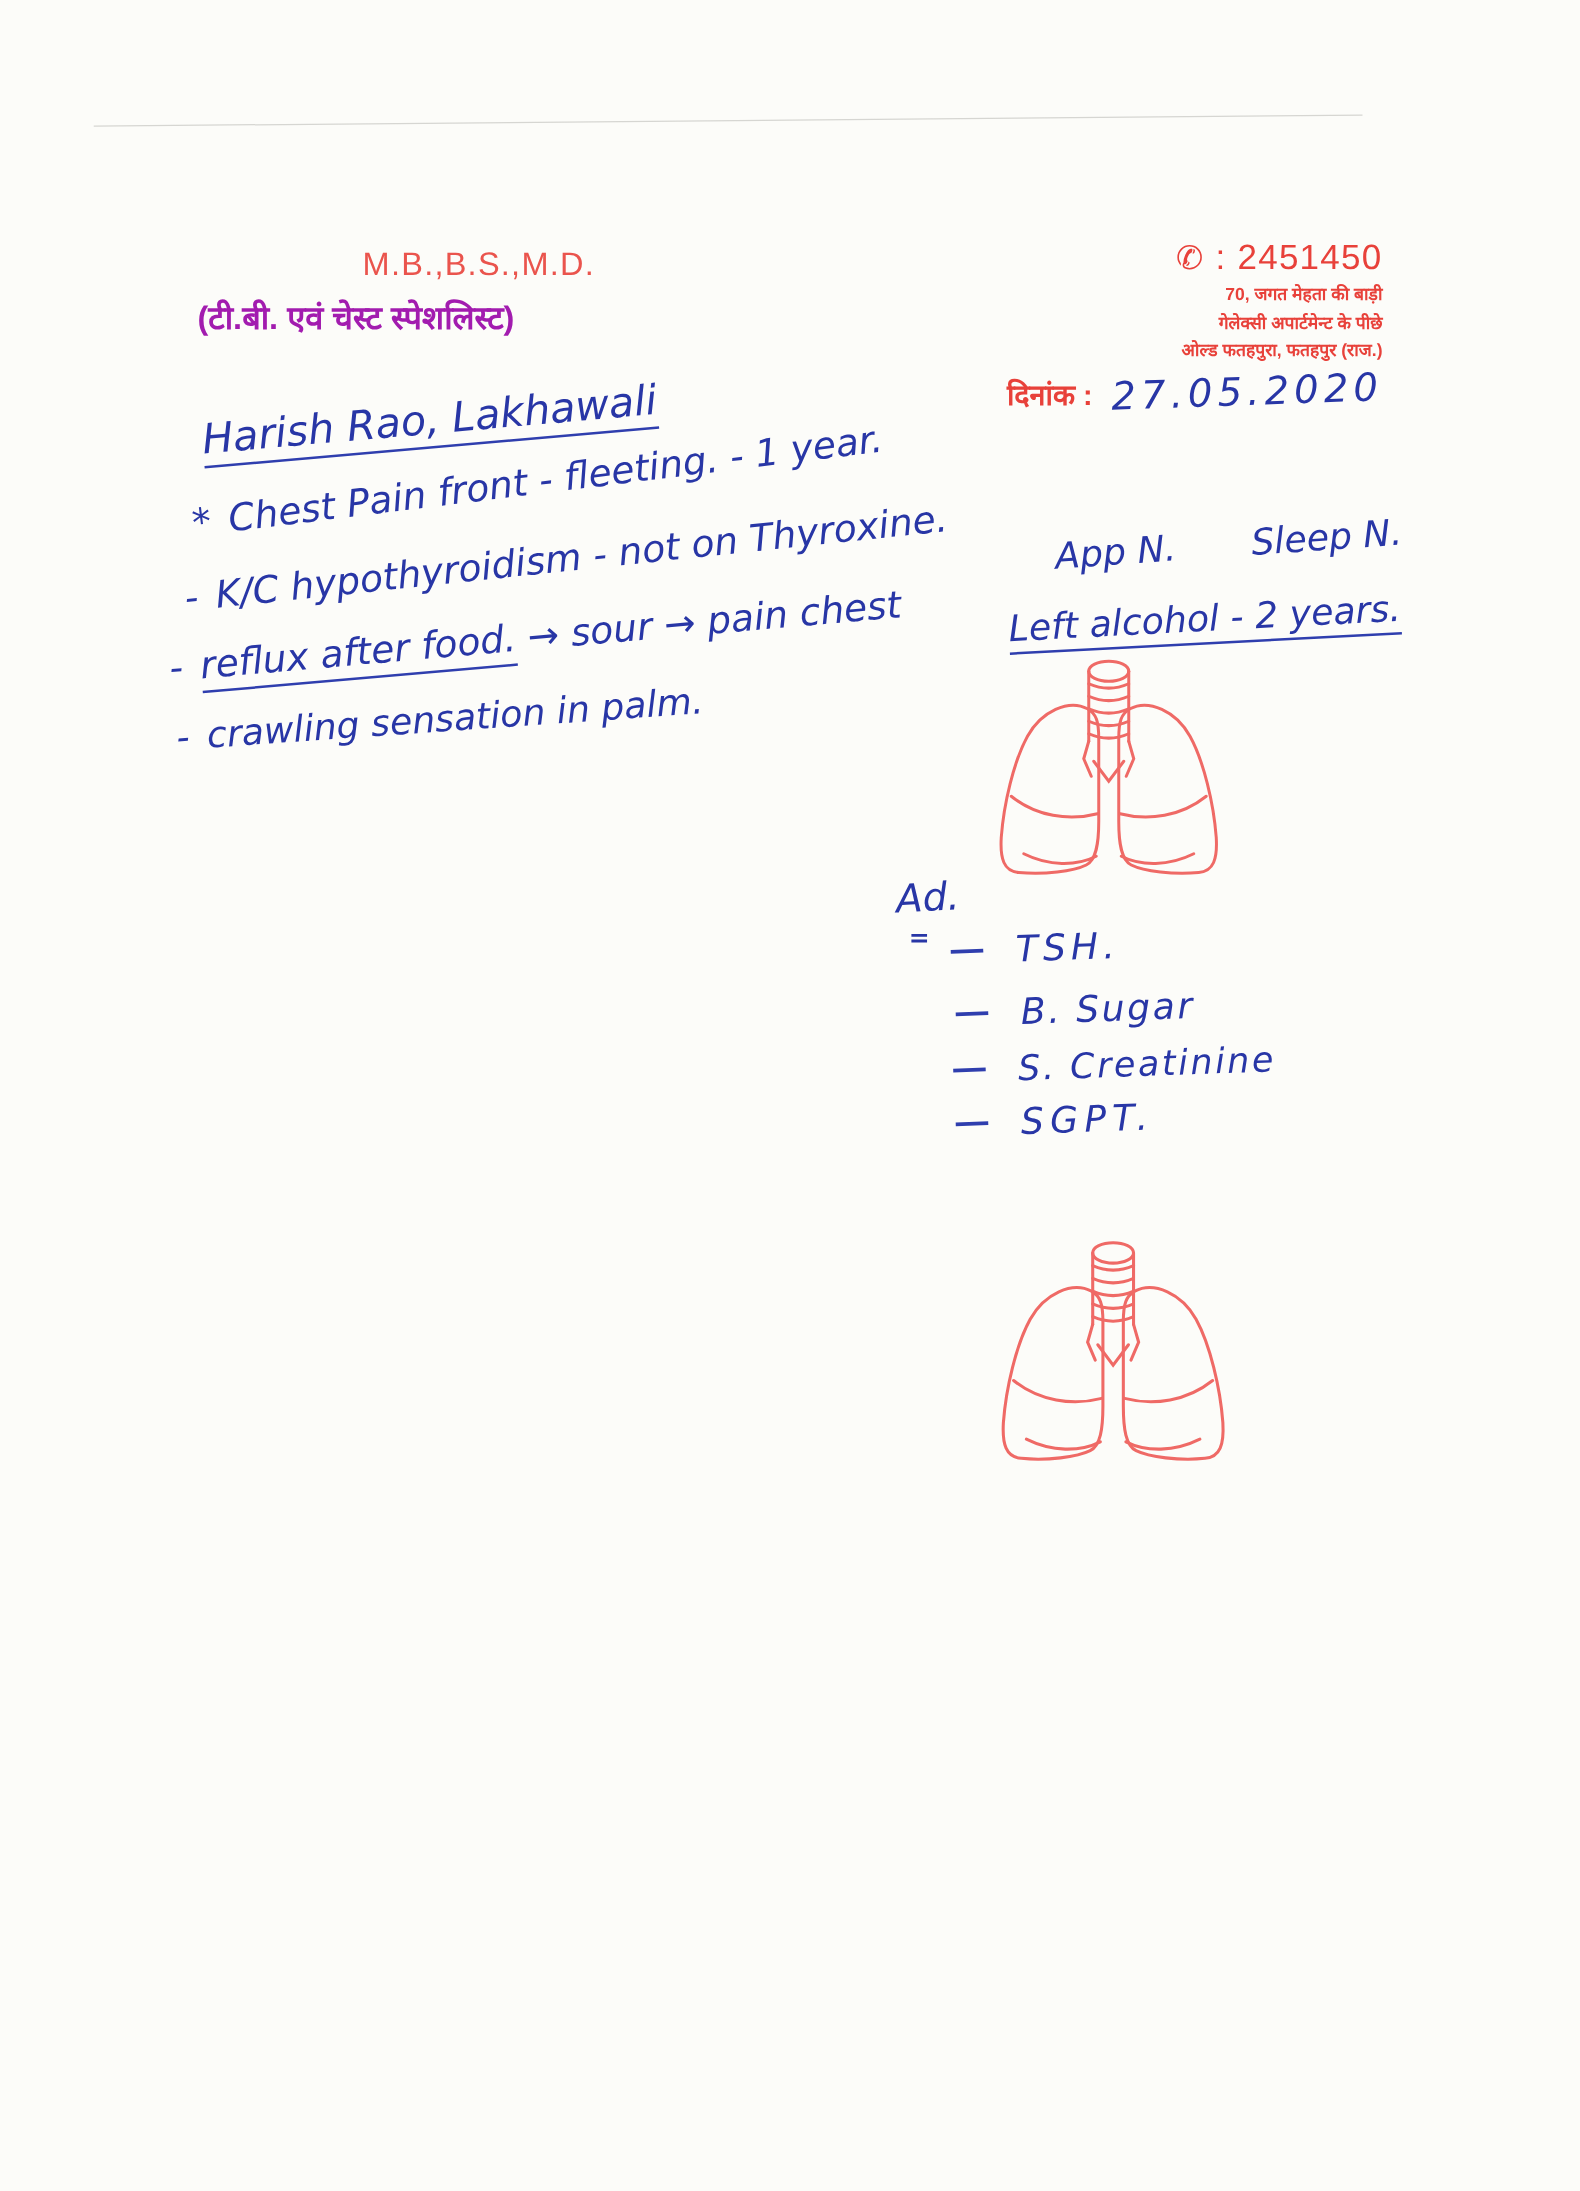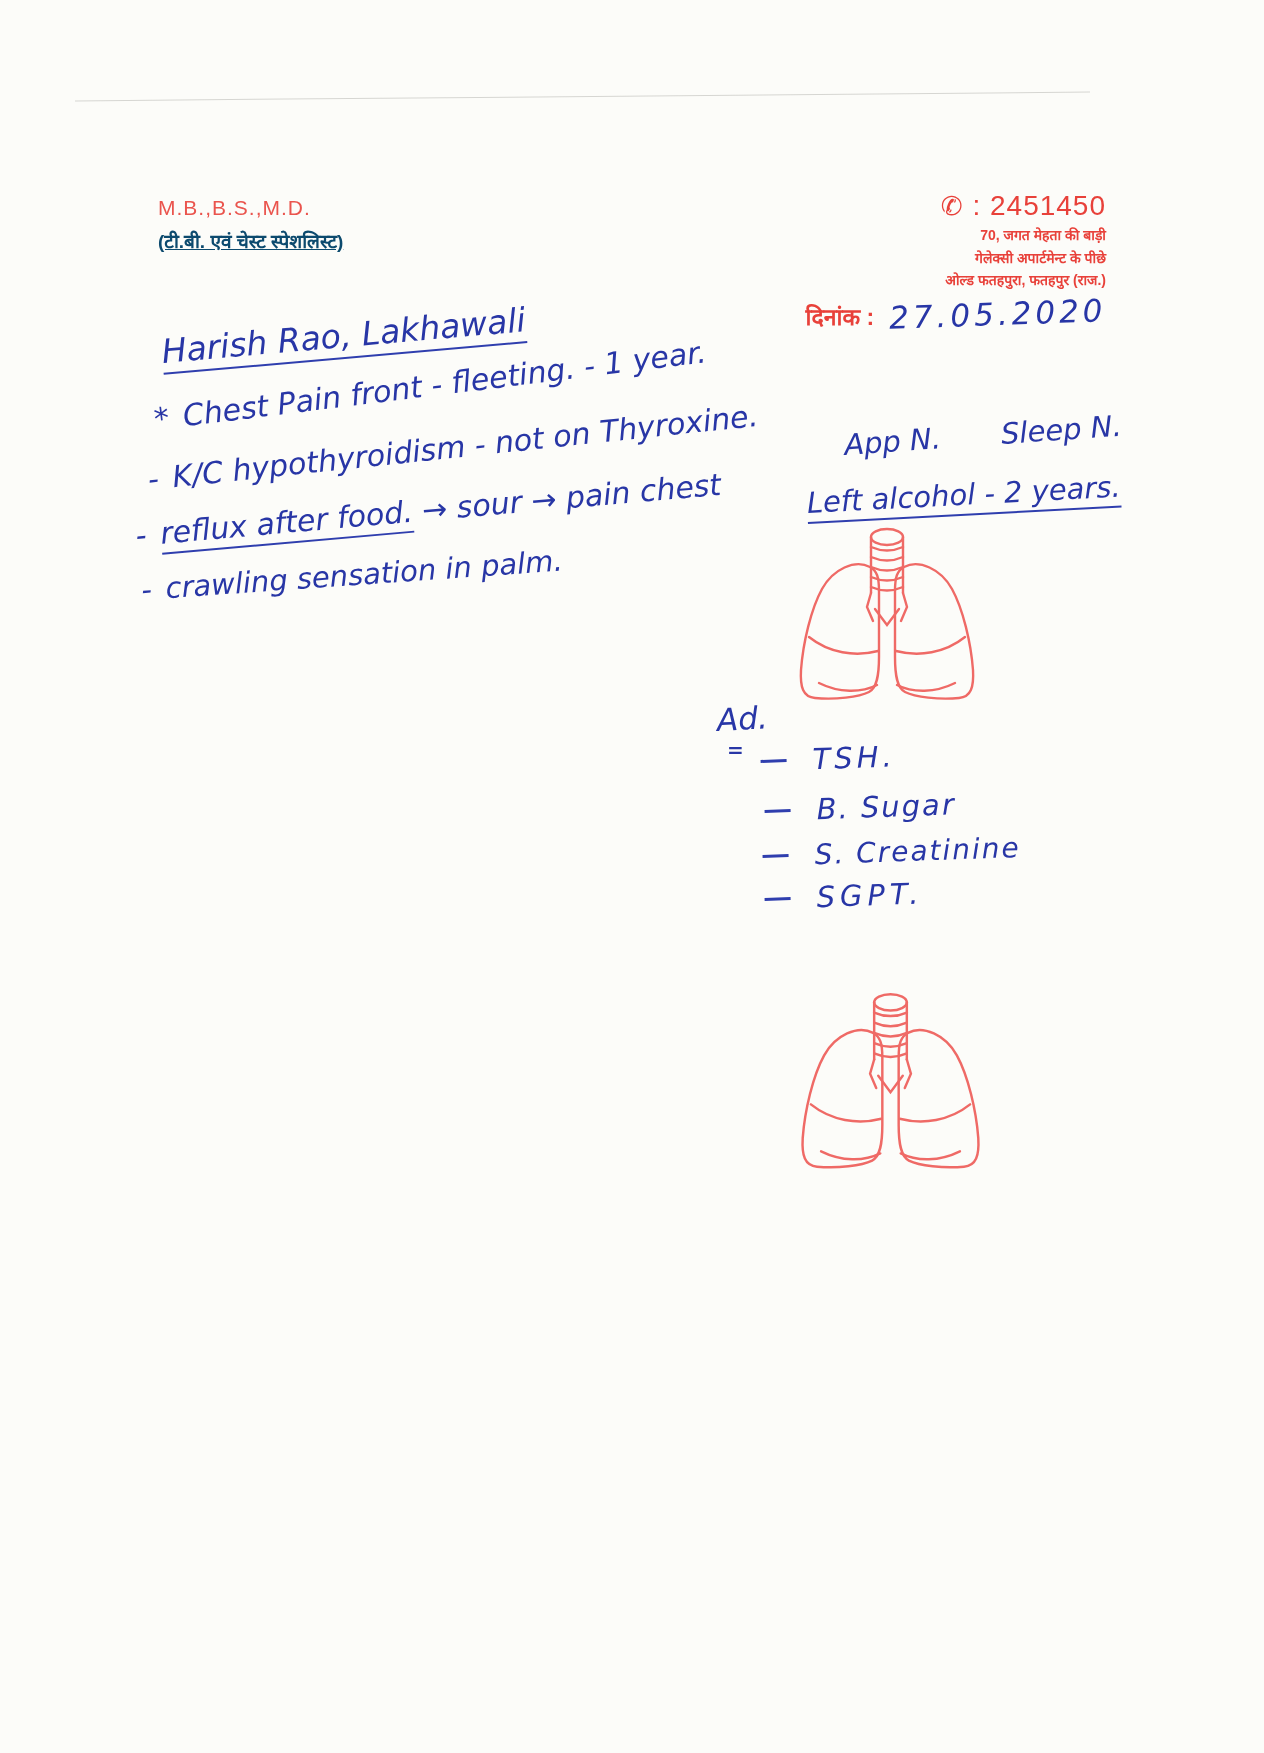--- a/index.html
+++ b/index.html
@@ -17,25 +17,25 @@
     position:absolute;left:75px;top:96px;width:1015px;height:0;
     border-top:1px solid #d6d6d2;
     transform:rotate(-0.5deg);
   }
   .clinic-left{position:absolute;left:158px;top:188px;width:330px;}
   .doctor-name{
     font-size:42px;font-weight:bold;color:#e8413a;
     letter-spacing:1px;white-space:nowrap;
   }
   .degrees{
-    text-align:left;font-size:21px;color:#ea544d;margin-top:8px;padding-right:12px;
+    text-align:right;font-size:26px;color:#ea544d;margin-top:8px;padding-right:12px;
     letter-spacing:1px;
   }
   .specialty{
-    font-size:19px;font-weight:bold;color:#0c4a6e;margin-top:8px;white-space:nowrap;text-decoration:underline;
+    font-size:26px;font-weight:bold;color:#a21caf;margin-top:8px;white-space:nowrap;
   }
   .clinic-right{position:absolute;right:158px;top:190px;text-align:right;}
   .phone-line{font-size:28px;font-weight:normal;color:#e8413a;letter-spacing:1px;}
   .phone-line .glyph{font-size:26px;}
   .addr{font-size:14px;font-weight:bold;color:#e8413a;margin-top:5px;line-height:1.25;}
   .date-line{margin-top:6px;font-size:23px;font-weight:bold;color:#e8413a;white-space:nowrap;}
   .date-value{
     display:inline-block;color:#2836a6;
     font-family:"DejaVu Sans",sans-serif;font-style:italic;font-weight:normal;
     font-size:31px;letter-spacing:4px;transform:rotate(-2deg);margin-left:8px;

